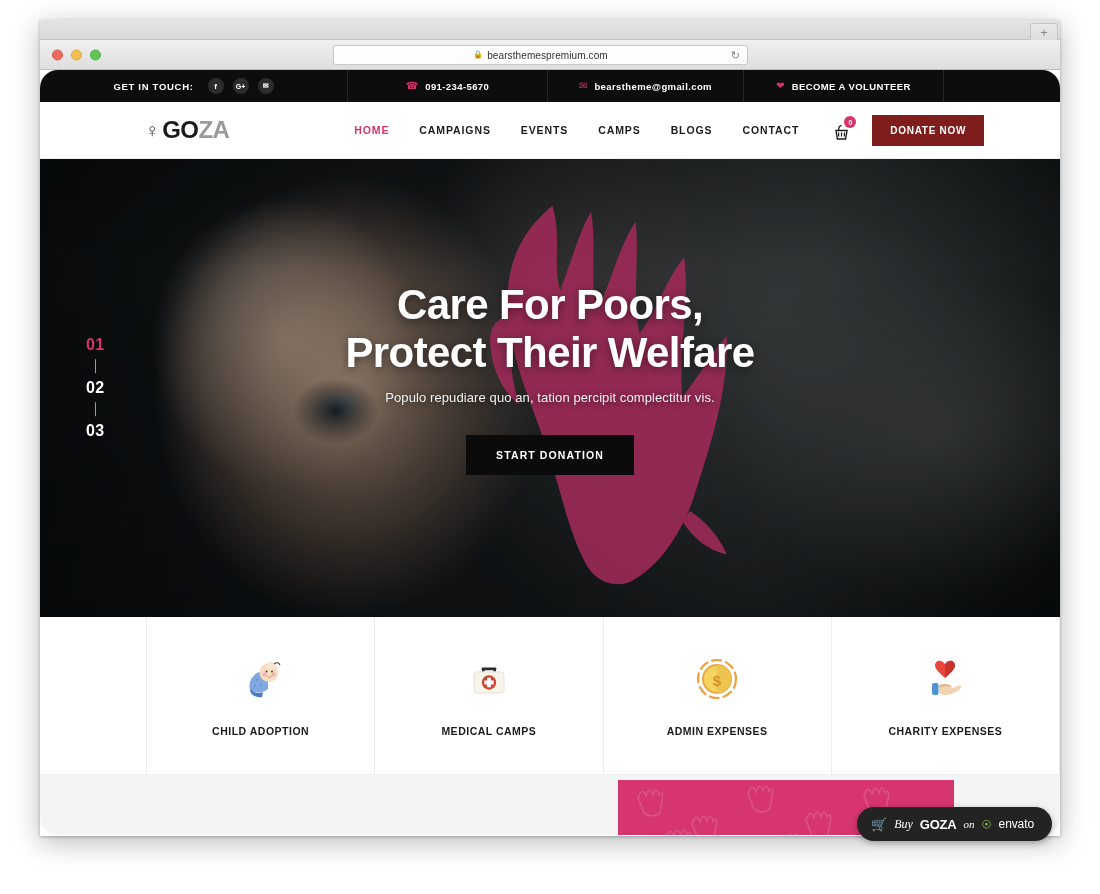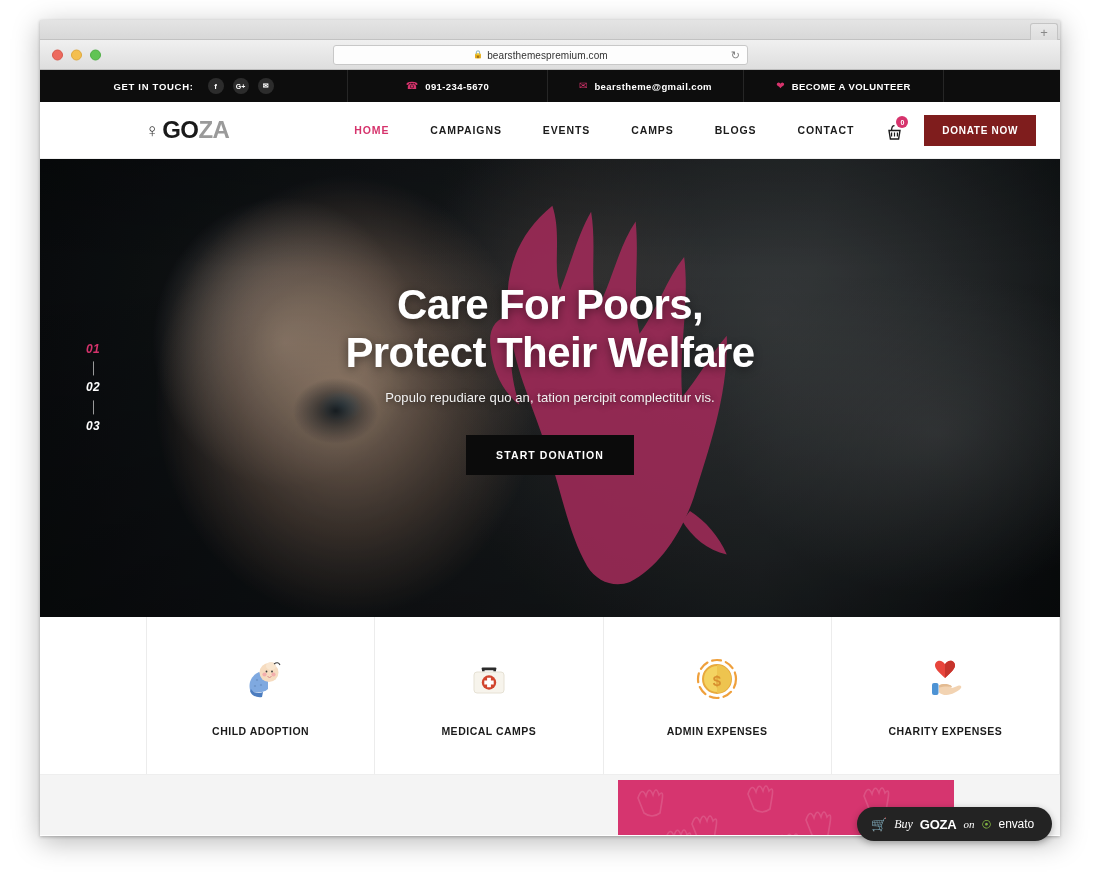--- a/index.html
+++ b/index.html
@@ -87,20 +87,21 @@
     font-size: 11px; color: #7a7a7a; line-height: 1;
   }
 
   
   .viewport {
     position: relative;
     width: 1020px;
     height: 765px;
     background: #fff;
     overflow: hidden;
+    border-radius: 18px;
   }
 
   
   .topbar {
     display: flex;
     height: 32px;
     background: #0d0d0d;
     color: #fff;
     align-items: stretch;
     font-size: 10px;
@@ -160,21 +161,21 @@
     font-weight: 700;
     letter-spacing: -.6px;
     line-height: 1;
   }
   .logo-text .g1 { color: #1a1a1a; }
   .logo-text .g2 { color: #9a9a9a; }
 
   .nav {
     display: flex;
     align-items: flex-start;
-    gap: 11px;
+    gap: 0;
     margin-left: 110px;
   }
   .nav a {
     font-size: 10.5px;
     font-weight: 700;
     letter-spacing: .9px;
     color: #1b1b1b;
     text-decoration: none;
     padding: 0 15px;
     white-space: nowrap;
@@ -292,26 +293,25 @@
     position: absolute;
     left: 46px; top: 50%;
     transform: translateY(-50%);
     display: flex;
     flex-direction: column;
     align-items: center;
     gap: 5px;
   }
   .slider-num {
     color: #fff;
-    font-size: 12px;
+    font-size: 16px;
     font-weight: 700;
     letter-spacing: .4px;
     cursor: pointer;
     line-height: 1.2;
-    font-style: italic;
   }
   .slider-num.active { color: #d6336c; }
   .slider-sep {
     width: 1px; height: 14px;
     background: #c9c9c9;
     opacity: .75;
   }
 
   
   .features {

